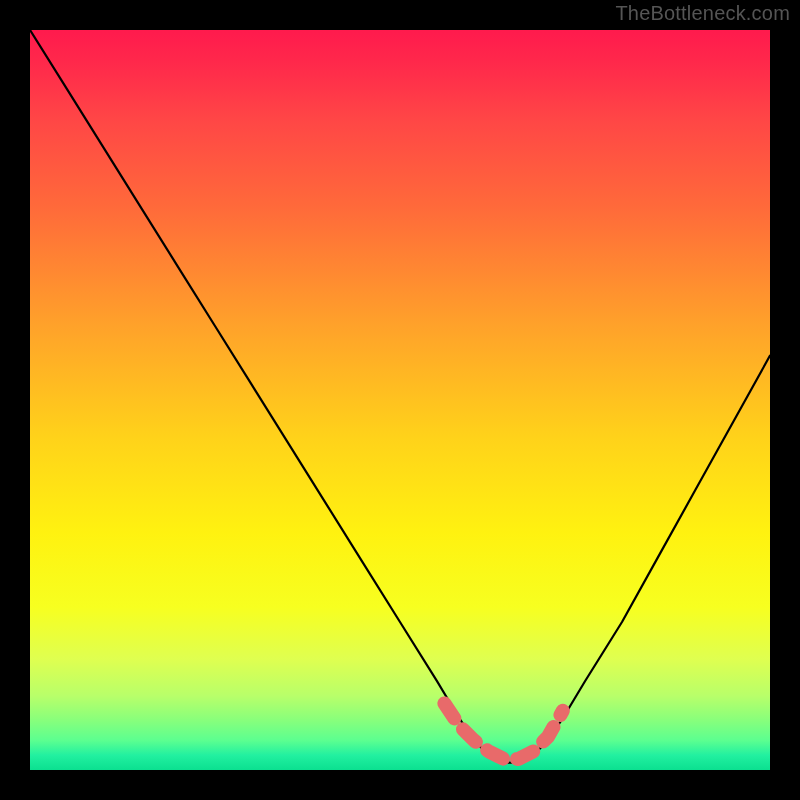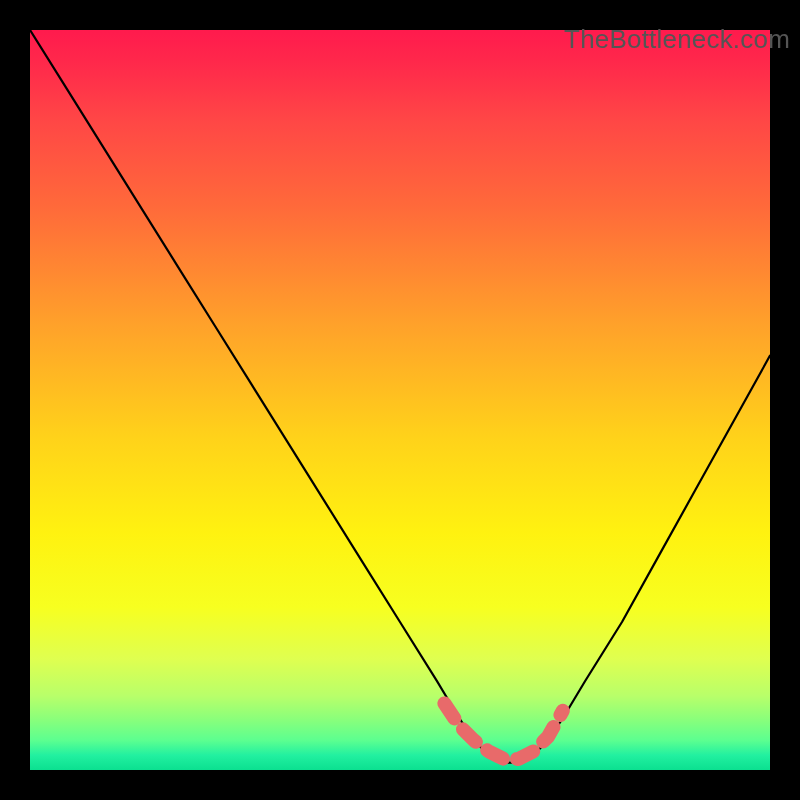--- a/index.html
+++ b/index.html
@@ -12,24 +12,24 @@
     font-family: Arial, Helvetica, sans-serif;
   }
   .frame {
     position: relative;
     width: 800px;
     height: 800px;
     background: #000;
   }
   .watermark {
     position: absolute;
-    top: 24px;
+    top: 2px;
     right: 10px;
     color: #555;
-    font-size: 26px;
+    font-size: 20px;
     font-weight: 500;
     letter-spacing: 0.2px;
     z-index: 10;
   }
   .plot-area {
     position: absolute;
     left: 30px;
     top: 30px;
     width: 740px;
     height: 740px;

